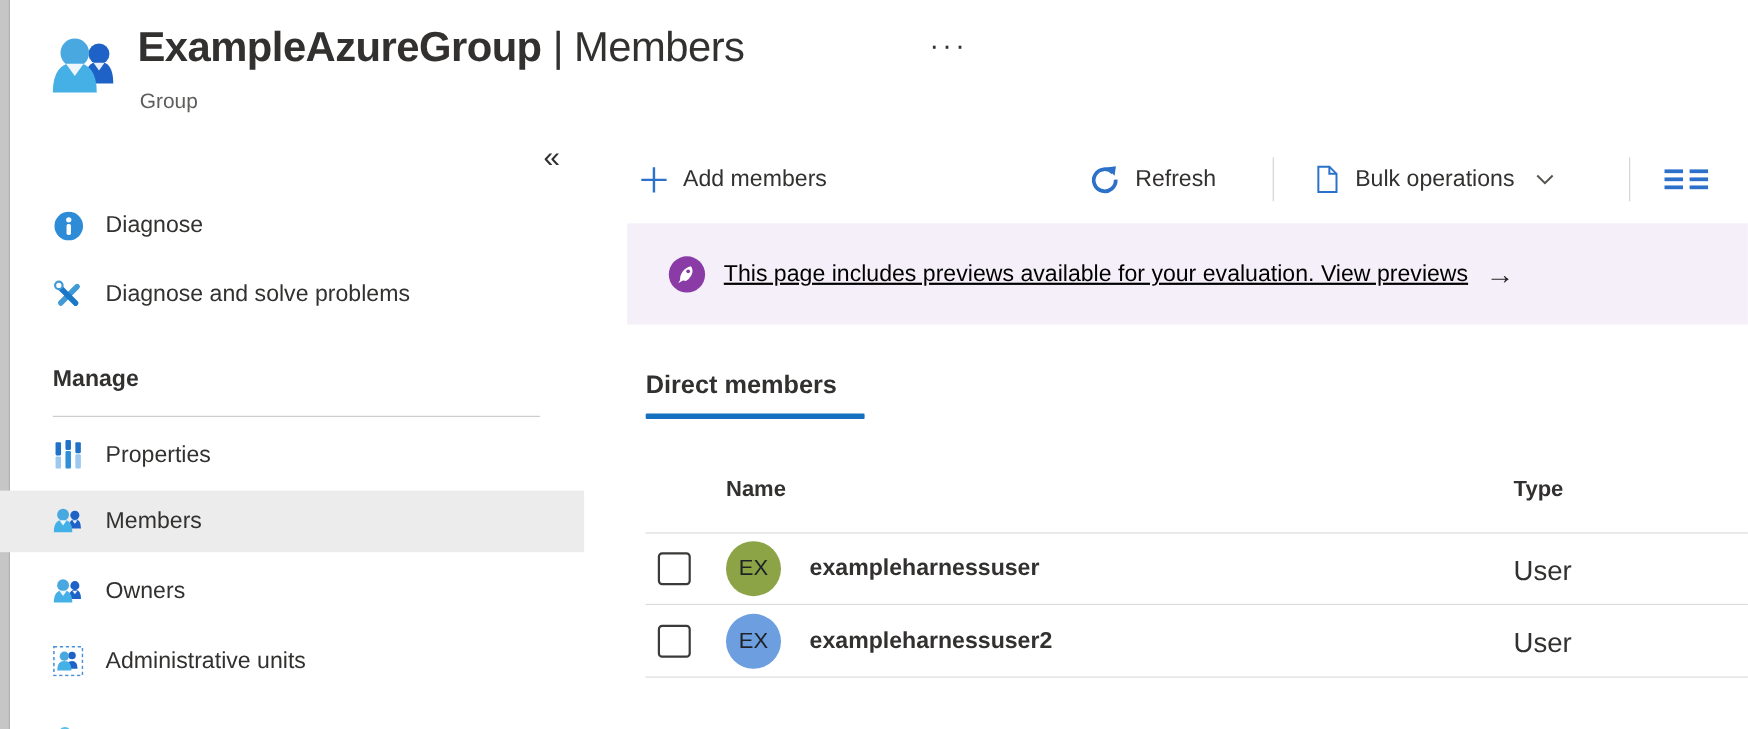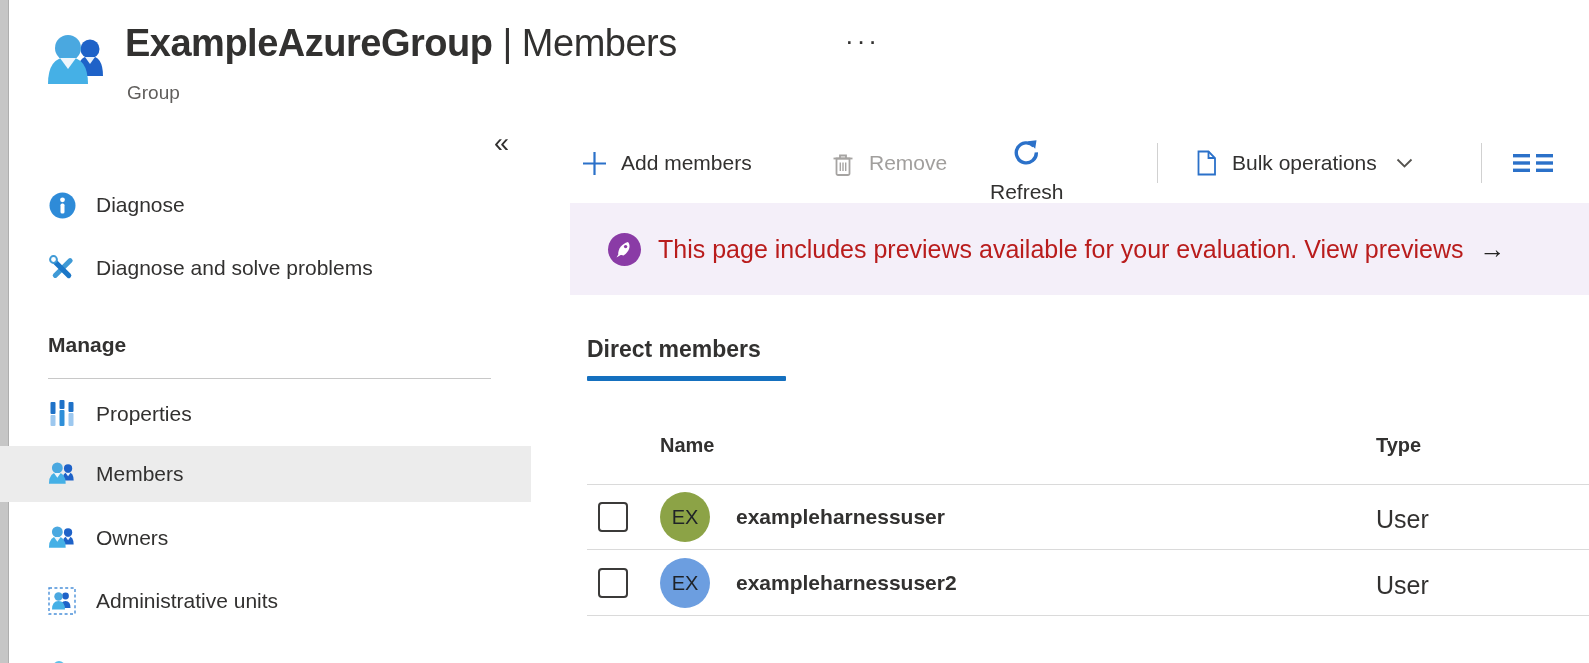--- a/index.html
+++ b/index.html
@@ -32,21 +32,21 @@
   .toolbar { position:absolute; left:0; top:138px; width:1589px; height:50px; }
   .tb-btn { position:absolute; top:0; height:50px; display:flex; align-items:center; gap:13px; cursor:pointer; }
   .tb-btn .t { font-size:21px; color:#323130; white-space:nowrap; }
   .tb-btn.disabled { cursor:default; }
   .tb-btn.disabled .t { color:#a19f9d; }
   .tb-divider { position:absolute; top:5px; width:1px; height:40px; background:#d1d1d1; }
 
   
   .banner { position:absolute; left:570px; top:203px; width:1019px; height:92px; background:#f4eff9; display:flex; align-items:center; padding-left:38px; }
   .banner .rocket { width:33px; height:33px; border-radius:50%; background:#8a3ba6; display:flex; align-items:center; justify-content:center; flex:0 0 auto; }
-  .banner .msg { font-size:25px; color:#b91c1c; margin-left:17px; white-space:nowrap; }
+  .banner .msg { font-size:21px; color:#000000; margin-left:17px; white-space:nowrap;text-decoration:underline; }
   .banner .arr { font-size:26px; color:#242424; margin-left:16px; cursor:pointer; }
 
   
   .tab { position:absolute; left:587px; top:336px; font-size:23px; font-weight:700; color:#323130; cursor:pointer; }
   .tab-underline { position:absolute; left:587px; top:376px; width:199px; height:5px; background:#1570bf; border-radius:1px; }
 
   
   .col-name { position:absolute; left:660px; font-size:20px; font-weight:700; }
   .col-type { position:absolute; left:1376px; font-size:20px; font-weight:700; }
   .thead-line { position:absolute; left:587px; right:0; top:484px; height:1px; background:#dadada; }
@@ -175,33 +175,22 @@
   <div class="toolbar">
     <div class="tb-btn" style="left:581px;">
       <span>
         <svg width="27" height="27" viewBox="0 0 27 27">
             <path d="M13.5 2v23M2 13.5h23" stroke="#2b71c9" stroke-width="2.2" fill="none"></path>
           </svg>
       </span>
       <span class="t">Add members</span>
     </div>
 
-    <div class="tb-btn disabled" style="left:830px;">
-      <span>
-        <svg width="26" height="27" viewBox="0 0 26 27" fill="none" stroke="#a6a4a2" stroke-width="1.8">
-          <path d="M6.5 8.5h13v15a1.5 1.5 0 0 1-1.5 1.5H8a1.5 1.5 0 0 1-1.5-1.5z"></path>
-          <path d="M3.5 8.5h19"></path>
-          <path d="M10 8V5.5h6V8"></path>
-          <path d="M10.3 12.5v8.5M13 12.5v8.5M15.7 12.5v8.5" stroke-width="1.4"></path>
-        </svg>
-      </span>
-      <span class="t">Remove</span>
-    </div>
-
-    <div class="tb-btn" style="left:990px;flex-direction:column;">
+
+    <div class="tb-btn" style="left:990px;">
       <span>
         <svg width="29" height="29" viewBox="0 0 29 29">
           <path d="M21.7 8.1 A10 10 0 1 0 24.3 14.3" fill="none" stroke="#2b71c9" stroke-width="3.4"></path>
           <path d="M15.8 3.2 L24.5 2.2 L23.2 10.8 z" fill="#2b71c9"></path>
         </svg>
       </span>
       <span class="t">Refresh</span>
     </div>
 
     <div class="tb-divider" style="left:1157px;"></div>

